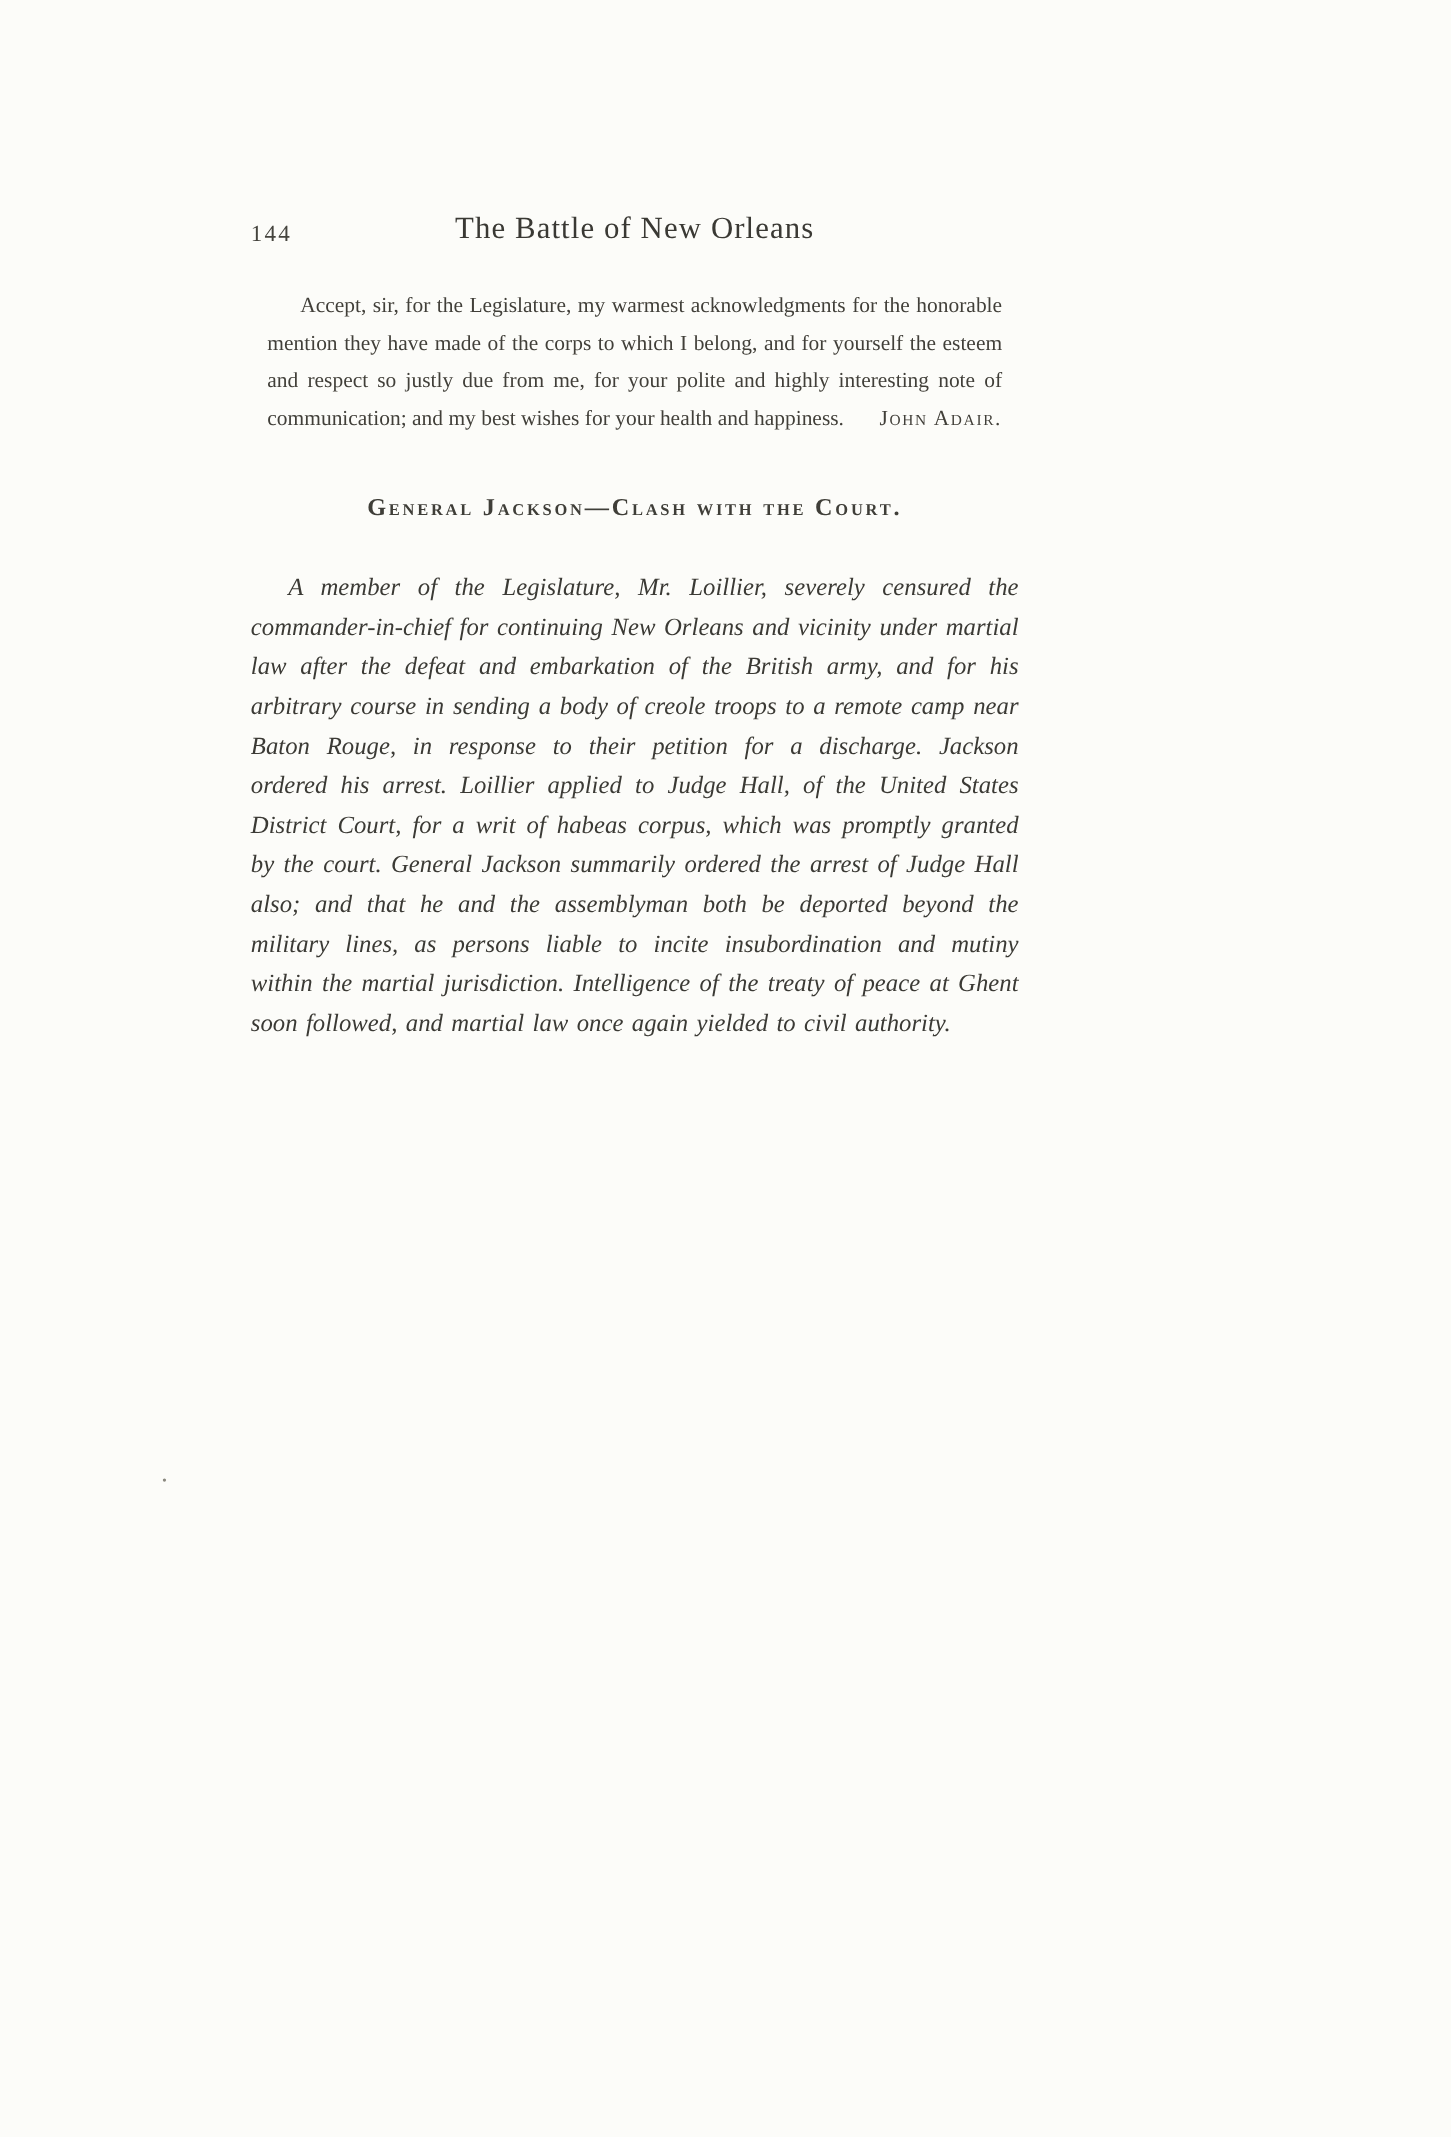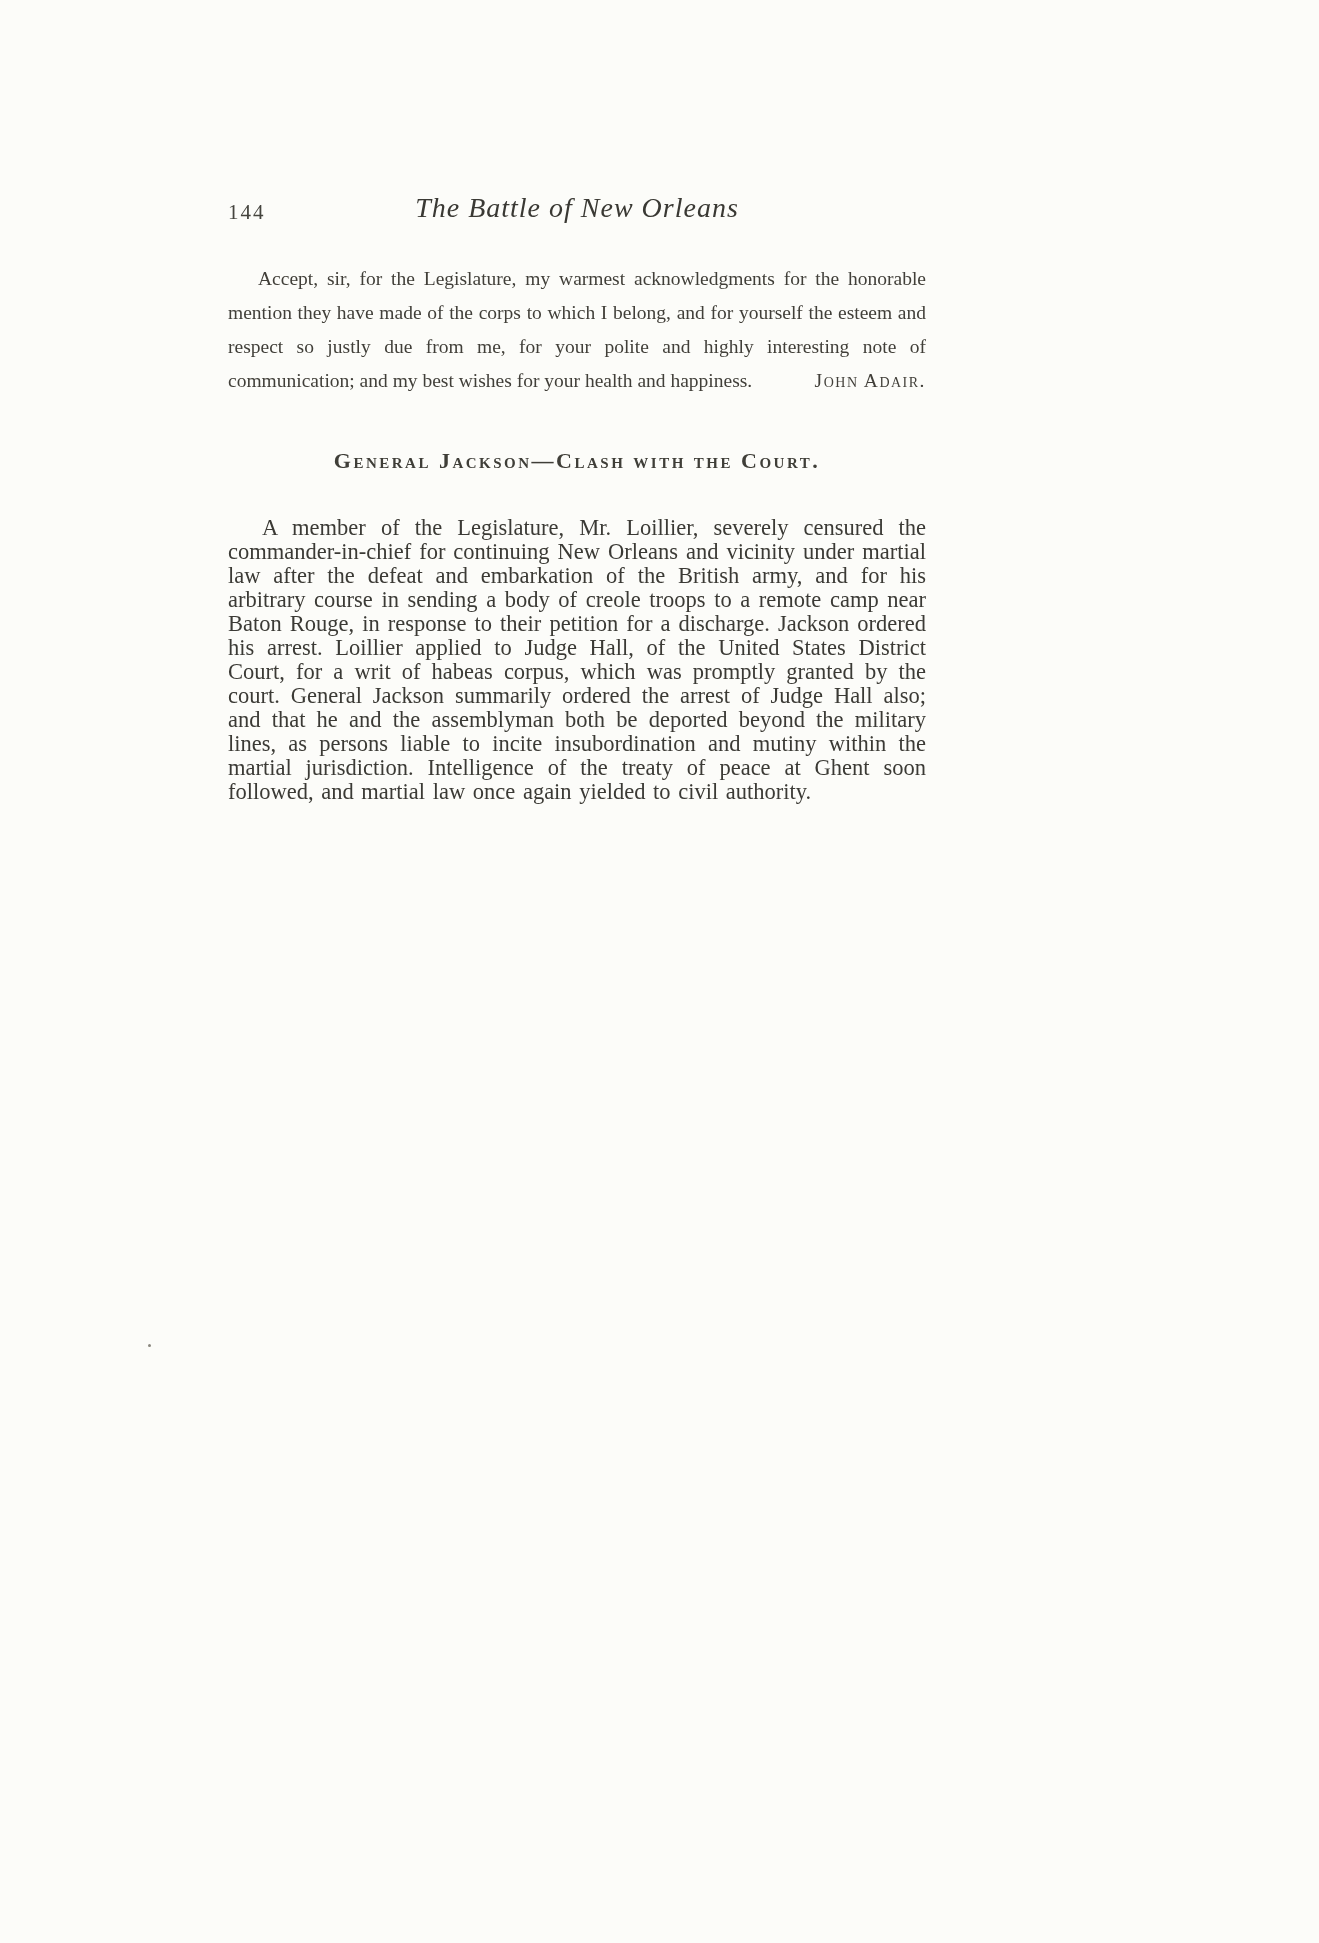--- a/index.html
+++ b/index.html
@@ -31,27 +31,26 @@
   }
   .page-number {
     position: absolute;
     left: 0;
     top: 8px;
     font-size: 21px;
     letter-spacing: 2px;
     color: #45443e;
   }
   .running-title {
-    font-style: italic;
     font-size: 28px;
     letter-spacing: 1px;
     color: #3a3934;
   }
   .letter {
-    margin: 0;
+    margin: 15px;
     font-size: 19.5px;
     line-height: 34px;
     text-align: justify;
     text-indent: 30px;
     color: #413f39;
   }
   .letter .signature {
     float: right;
     font-variant: small-caps;
     letter-spacing: 1.5px;
@@ -62,25 +61,26 @@
     text-align: center;
     font-weight: bold;
     font-variant: small-caps;
     font-size: 22px;
     letter-spacing: 2.5px;
     color: #3f3e38;
   }
   .body-para {
     margin: 0;
     font-size: 22.5px;
-    line-height: 24px;
+    line-height: 36px;
     text-align: justify;
     text-indent: 34px;
     word-spacing: 2px;
     color: #3b3a35;
+    font-style: italic;
   }
   .artifact-dot {
     position: absolute;
     left: 148px;
     top: 1344px;
     width: 3px;
     height: 3px;
     border-radius: 50%;
     background: #8a887f;
   }

